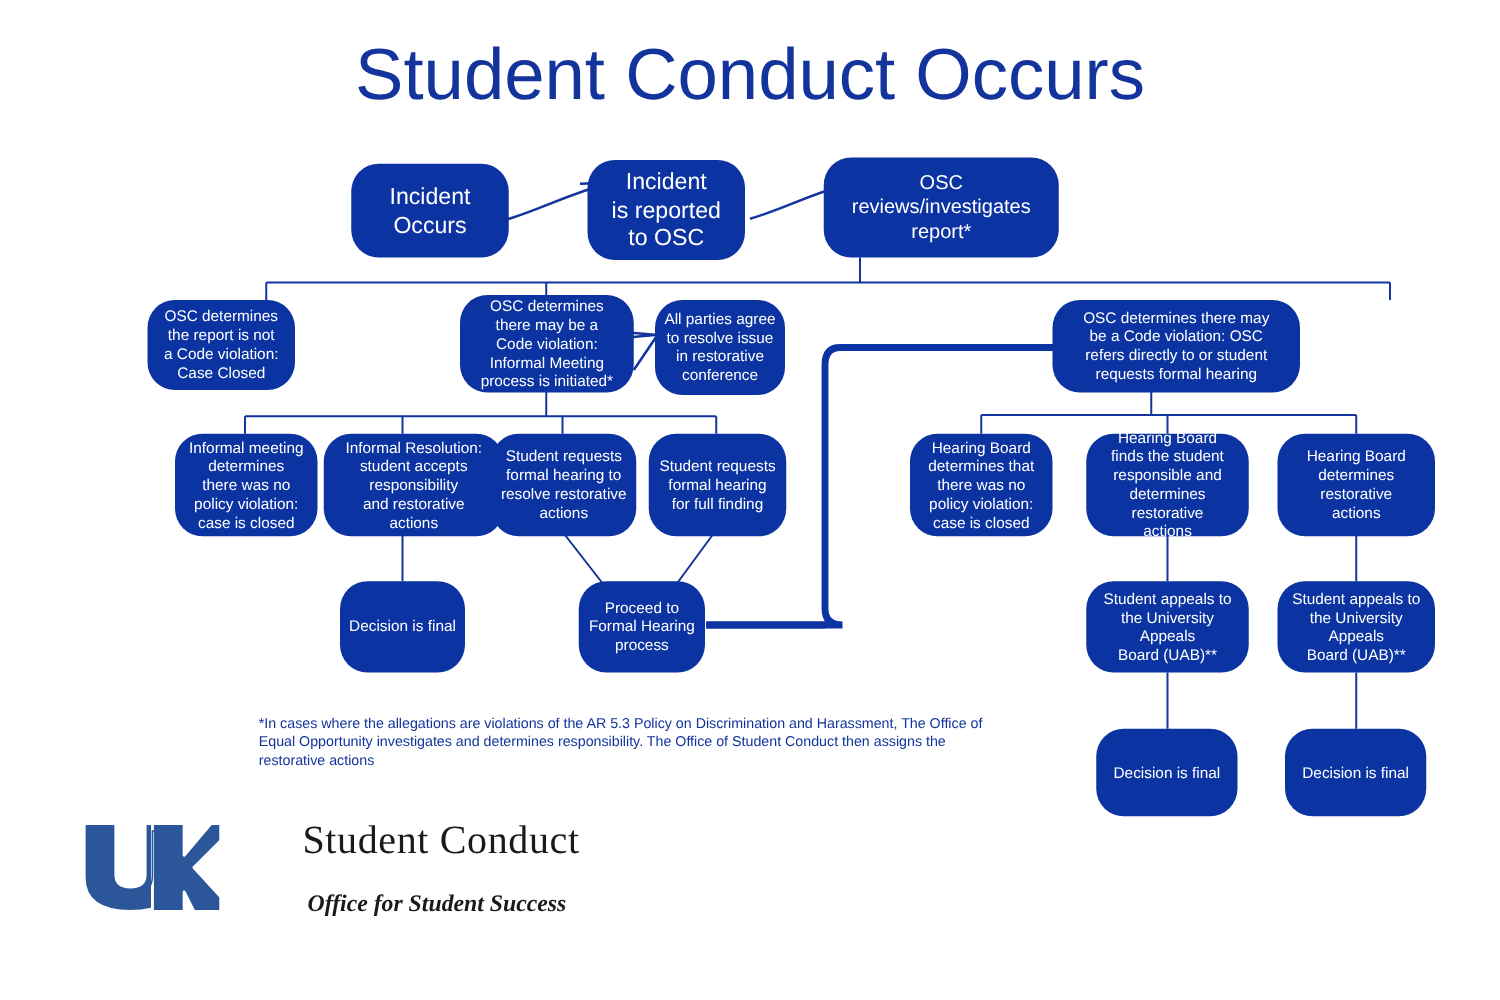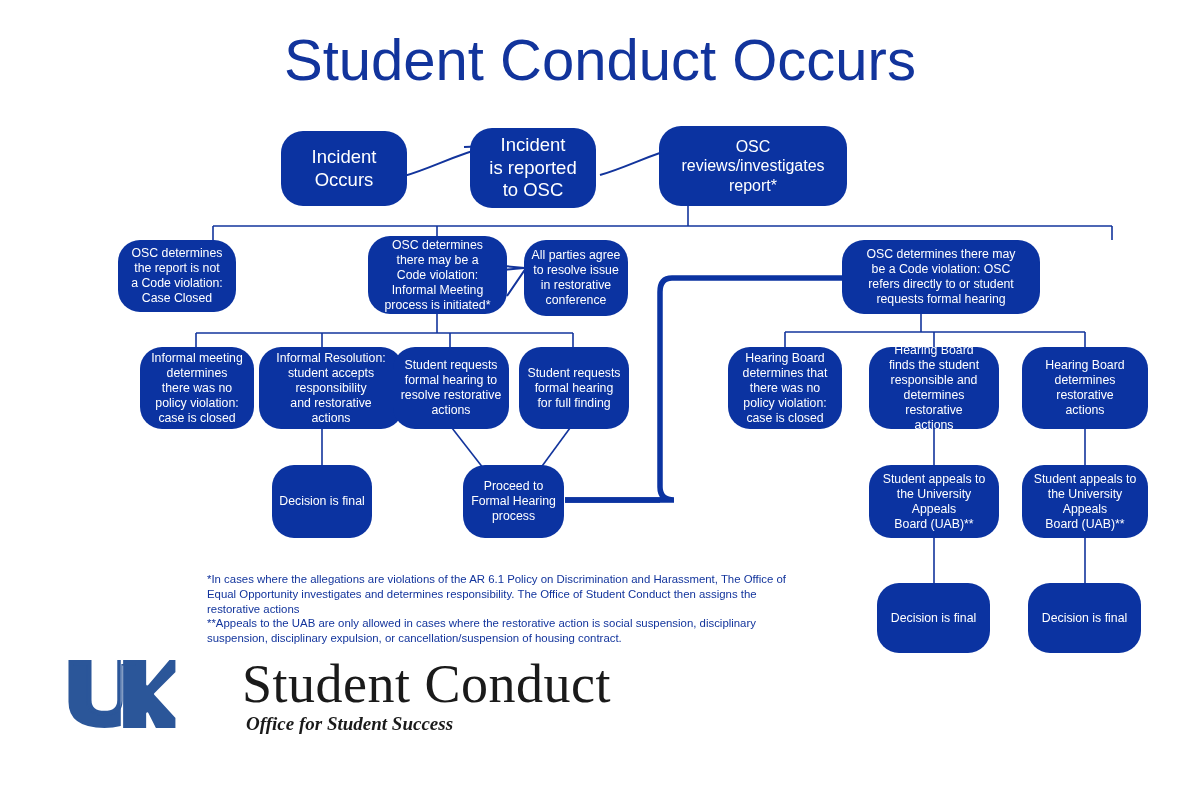--- a/index.html
+++ b/index.html
@@ -64,21 +64,21 @@
     z-index:4;
   }
   .footnotes p{margin:0;}
 
   
   .brand{position:absolute;left:60px;top:655px;width:560px;height:95px;z-index:4;}
   .brand-mark{position:absolute;left:0;top:0;width:120px;height:80px;}
   .brand-title{
     position:absolute;left:182px;top:-2px;
     font-family:"Liberation Serif", serif;
-    font-size:54px;
+    font-size:32px;
     color:#1a1a1a;
     letter-spacing:0.5px;
     white-space:nowrap;
   }
   .brand-sub{
     position:absolute;left:186px;top:58px;
     font-family:"Liberation Serif", serif;
     font-style:italic;
     font-weight:700;
     font-size:19px;
@@ -216,22 +216,21 @@
 
   <div class="node fs12" style="left:877px;top:583px;width:113px;height:70px;">
     <span>Decision is final</span>
   </div>
 
   <div class="node fs12" style="left:1028px;top:583px;width:113px;height:70px;">
     <span>Decision is final</span>
   </div>
 
   <div class="footnotes">
-    <p>*In cases where the allegations are violations of the AR 6.1 Policy on Discrimination and Harassment, The Office of Equal Opportunity investigates and determines responsibility. The Office of Student Conduct then assigns the restorative actions</p>
-    <p>**Appeals to the UAB are only allowed in cases where the restorative action is social suspension, disciplinary suspension, disciplinary expulsion, or cancellation/suspension of housing contract.</p>
+    <p>*In cases where the allegations are violations of the AR 5.3 Policy on Discrimination and Harassment, The Office of Equal Opportunity investigates and determines responsibility. The Office of Student Conduct then assigns the restorative actions</p>
   </div>
 
   <div class="brand">
     <svg class="brand-mark" viewBox="0 0 120 82">
       <g fill="#2B5699" stroke="#ffffff" stroke-width="2.4" stroke-linejoin="round">
 
         <path d="M6,4 L32,4 L32,46 Q32,56 44,56 Q56,56 56,46 L56,4 L82,4 L82,48
                  Q82,76 44,76 Q6,76 6,48 Z"></path>
         <path d="M62,4 L88,4 L88,30 L110,4 L118,4 L118,18 L96,40 L118,64 L118,76
                  L96,76 L88,60 L88,76 L62,76 Z"></path>

